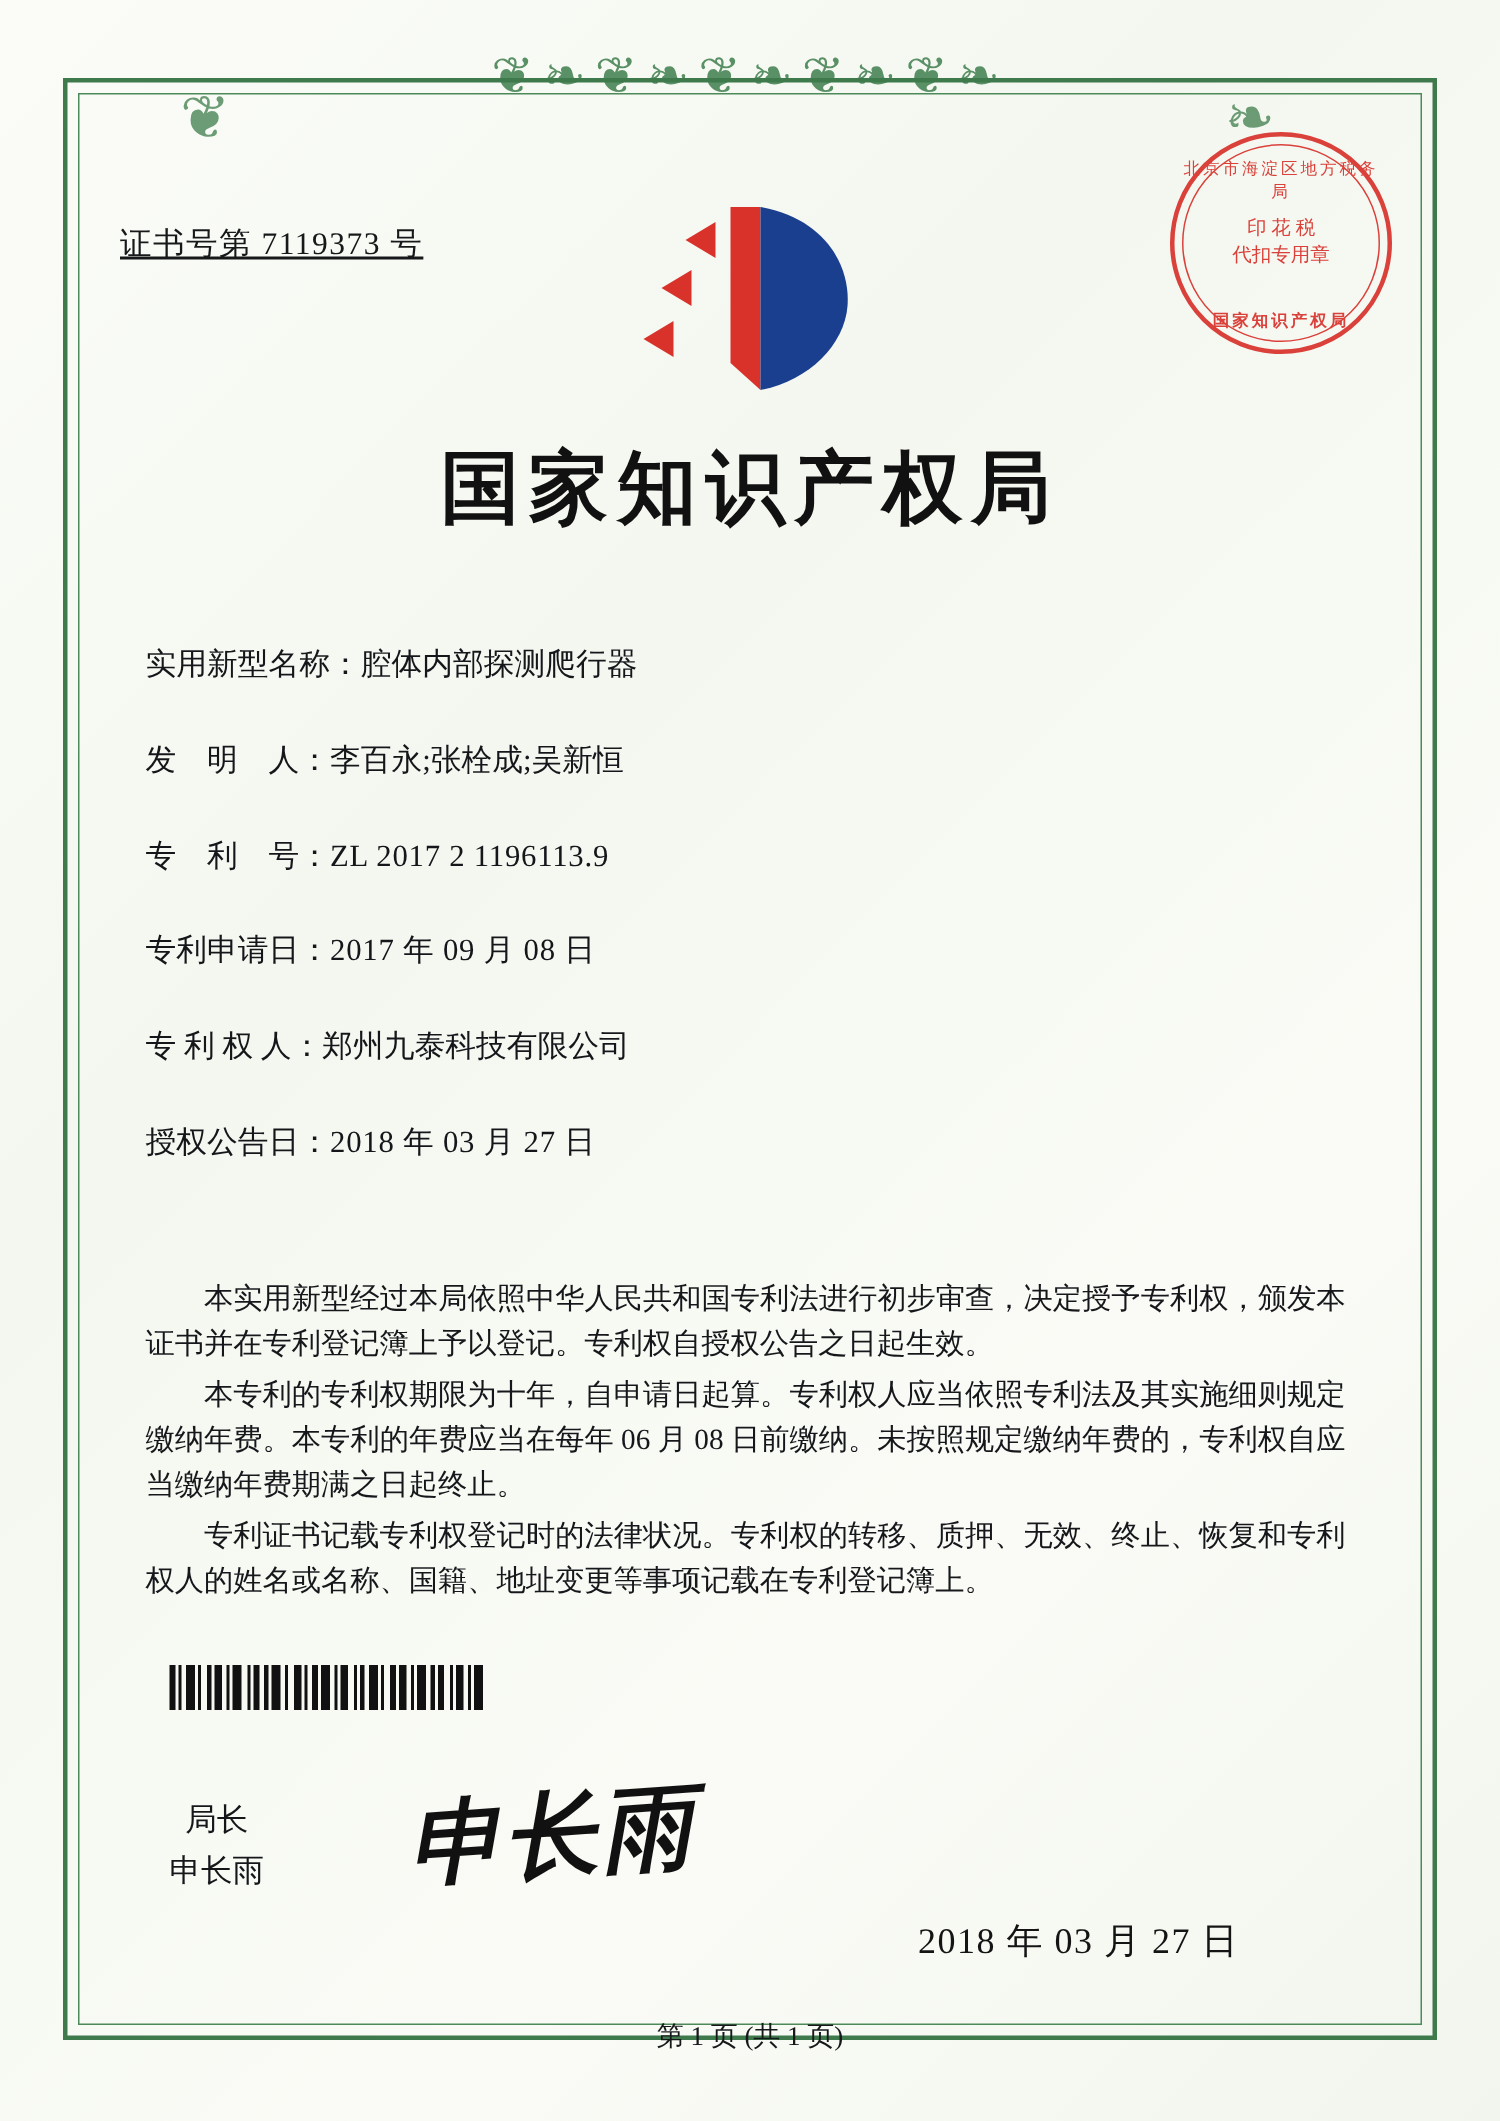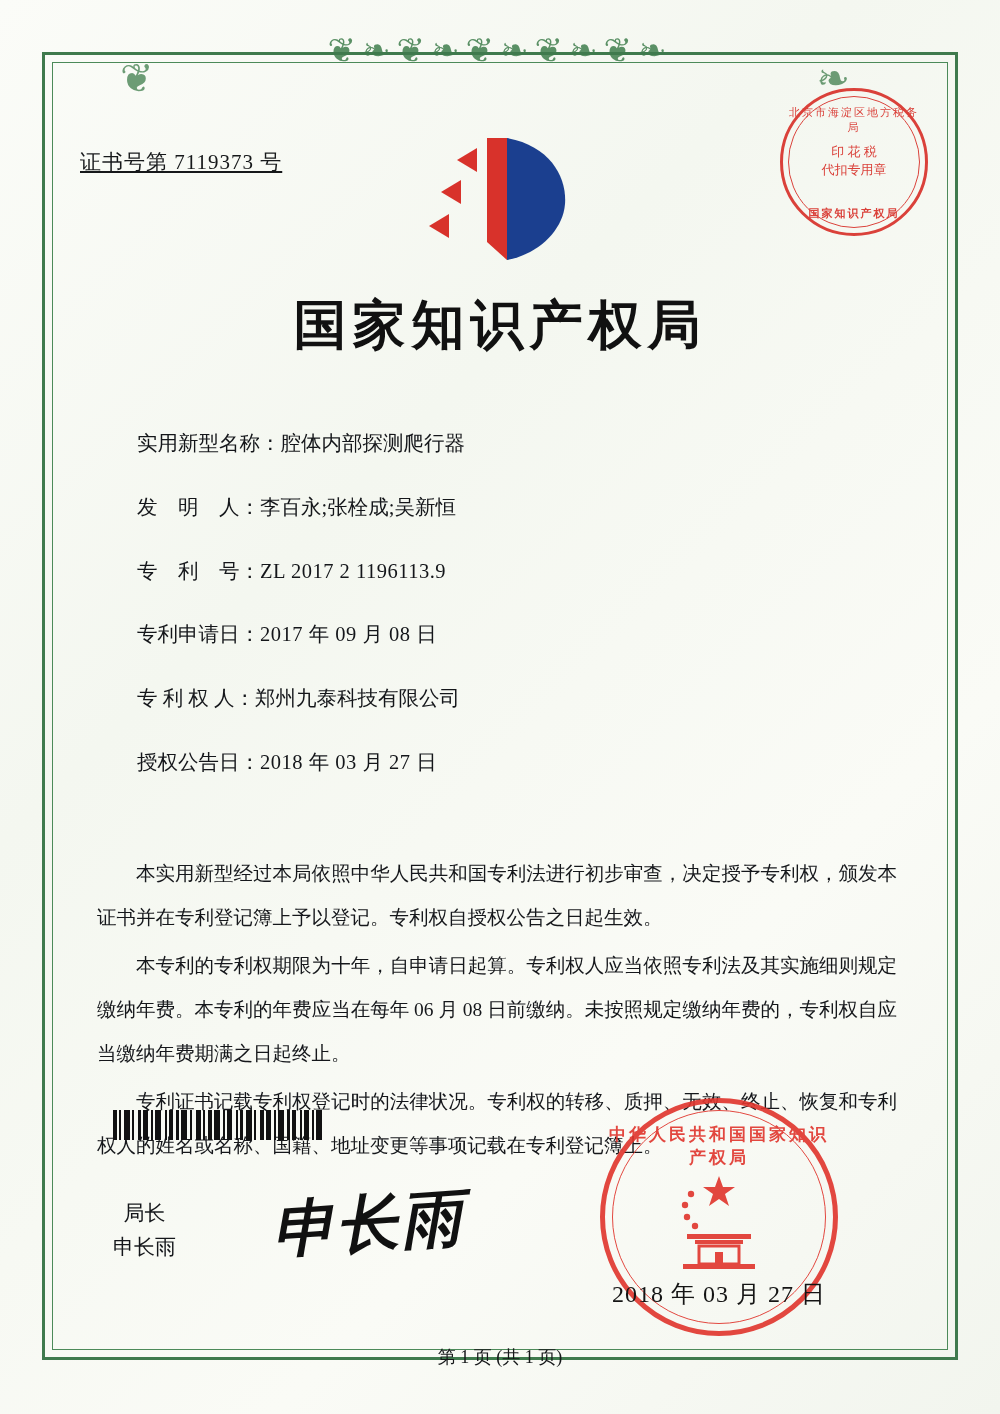--- a/index.html
+++ b/index.html
@@ -141,37 +141,36 @@
   }
   .field-row {
     font-size: 20.5px;
     color: #14161a;
     margin-bottom: 33px;
     line-height: 1.5;
     white-space: nowrap;
   }
   .field-label {
     display: inline-block;
-    margin-left: 40px;
   }
   .field-value {
     display: inline;
   }
   .field-value.latin {
     font-family: "Liberation Serif", serif;
     letter-spacing: .5px;
   }
   
   .body-text {
     position: absolute;
     left: 97px;
     top: 852px;
     width: 800px;
     font-size: 19.5px;
-    line-height: 44px;
+    line-height: 30px;
     color: #15171b;
     text-align: justify;
   }
   .body-text p {
     margin: 0 0 4px 0;
     text-indent: 2em;
   }
   
   .barcode {
     position: absolute;
@@ -332,37 +331,18 @@
   <div class="barcode">
     <i style="width:4px"></i><i style="width:2px;background:transparent"></i><i style="width:2px"></i><i style="width:3px;background:transparent"></i><i style="width:6px"></i><i style="width:2px;background:transparent"></i><i style="width:2px"></i><i style="width:4px;background:transparent"></i><i style="width:3px"></i><i style="width:2px;background:transparent"></i><i style="width:5px"></i><i style="width:3px;background:transparent"></i><i style="width:2px"></i><i style="width:2px;background:transparent"></i><i style="width:6px"></i><i style="width:4px;background:transparent"></i><i style="width:2px"></i><i style="width:2px;background:transparent"></i><i style="width:4px"></i><i style="width:3px;background:transparent"></i><i style="width:3px"></i><i style="width:2px;background:transparent"></i><i style="width:6px"></i><i style="width:3px;background:transparent"></i><i style="width:2px"></i><i style="width:4px;background:transparent"></i><i style="width:5px"></i><i style="width:2px;background:transparent"></i><i style="width:2px"></i><i style="width:3px;background:transparent"></i><i style="width:4px"></i><i style="width:2px;background:transparent"></i><i style="width:6px"></i><i style="width:3px;background:transparent"></i><i style="width:2px"></i><i style="width:2px;background:transparent"></i><i style="width:5px"></i><i style="width:4px;background:transparent"></i><i style="width:2px"></i><i style="width:2px;background:transparent"></i><i style="width:3px"></i><i style="width:3px;background:transparent"></i><i style="width:6px"></i><i style="width:2px;background:transparent"></i><i style="width:2px"></i><i style="width:4px;background:transparent"></i><i style="width:4px"></i><i style="width:2px;background:transparent"></i><i style="width:5px"></i><i style="width:3px;background:transparent"></i><i style="width:2px"></i><i style="width:2px;background:transparent"></i><i style="width:6px"></i><i style="width:3px;background:transparent"></i><i style="width:3px"></i><i style="width:2px;background:transparent"></i><i style="width:4px"></i><i style="width:4px;background:transparent"></i><i style="width:2px"></i><i style="width:2px;background:transparent"></i><i style="width:5px"></i><i style="width:3px;background:transparent"></i><i style="width:2px"></i><i style="width:2px;background:transparent"></i><i style="width:6px"></i>
   </div>
 
   <div class="sig-block">
     <div>局长</div>
     <div>申长雨</div>
   </div>
   <div class="sig-script">申长雨</div>
 
-  <div class="stamp-nat">
-    <div class="ring2"></div>
-    <div class="arc arc-t">中华人民共和国国家知识产权局</div>
-    <div class="emblem">
-      <svg width="108" height="100" viewBox="0 0 108 100">
-        <polygon points="54,4 58,15 70,15 60,22 64,34 54,27 44,34 48,22 38,15 50,15" fill="#e0342c"></polygon>
-        <circle cx="26" cy="22" r="3.2" fill="#e0342c"></circle>
-        <circle cx="20" cy="33" r="3.2" fill="#e0342c"></circle>
-        <circle cx="22" cy="45" r="3.2" fill="#e0342c"></circle>
-        <circle cx="30" cy="54" r="3.2" fill="#e0342c"></circle>
-        <rect x="22" y="62" width="64" height="5" fill="#e0342c"></rect>
-        <rect x="30" y="68" width="48" height="4" fill="#e0342c"></rect>
-        <rect x="34" y="74" width="40" height="18" fill="none" stroke="#e0342c" stroke-width="3"></rect>
-        <rect x="50" y="80" width="8" height="12" fill="#e0342c"></rect>
-        <rect x="18" y="92" width="72" height="5" fill="#e0342c"></rect>
-      </svg>
-    </div>
-    <div class="arc arc-b"></div>
-  </div>
 
   <div class="stamp-date">2018 年 03 月 27 日</div>
 
   <div class="footer">第 1 页 (共 1 页)</div>
 
 </div>
 
 </body></html>

